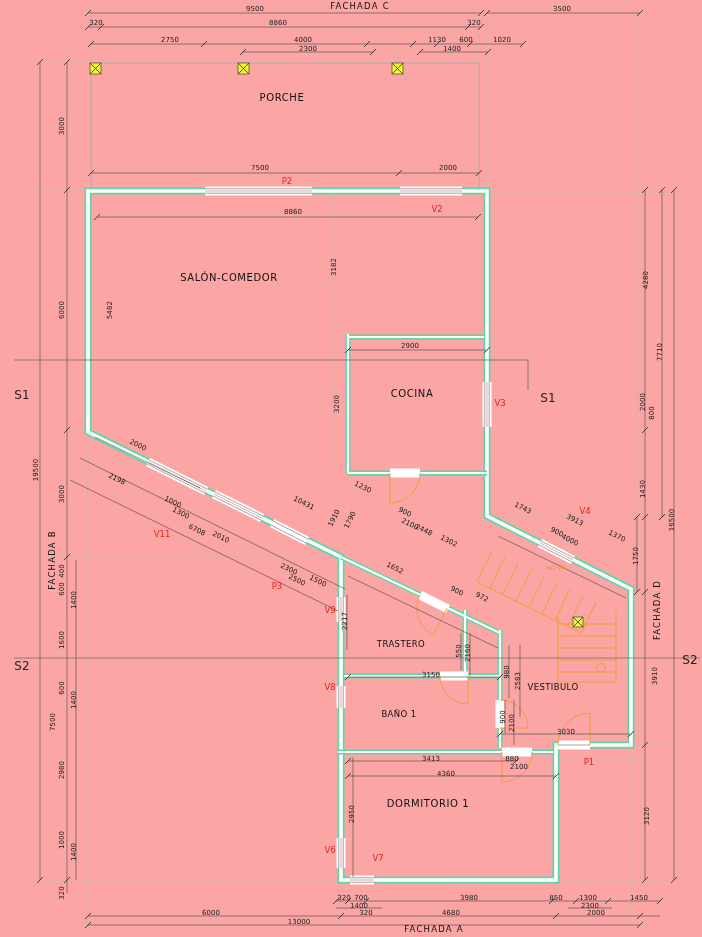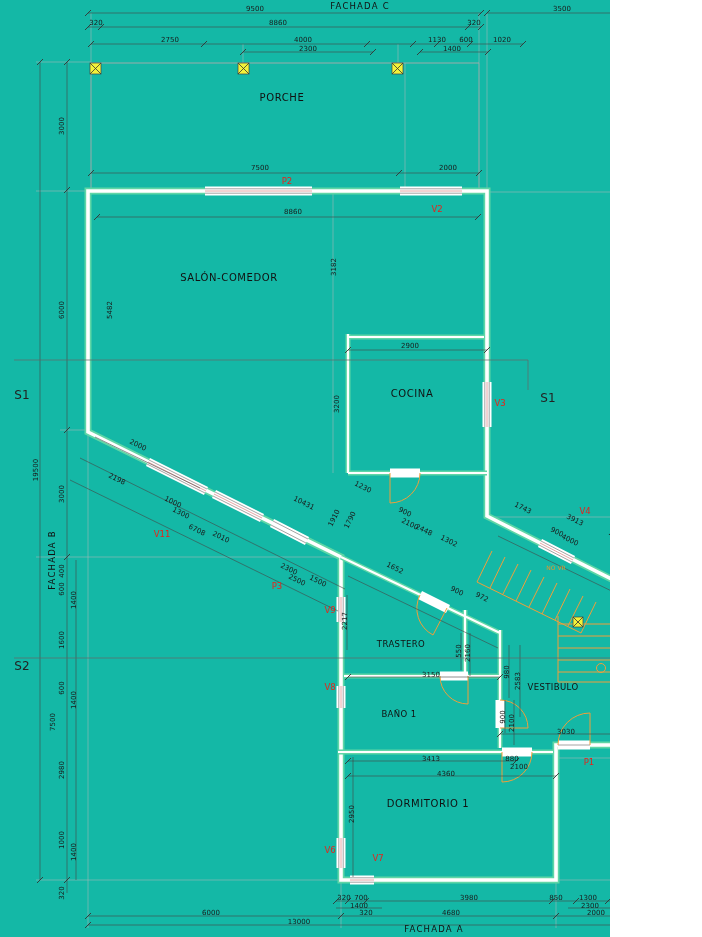--- a/index.html
+++ b/index.html
@@ -1,16 +1,16 @@
 <!DOCTYPE html>
 <html><head>
 <meta charset="utf-8">
 <style>
   html,body{margin:0;padding:0;background:#ffffff}
-  .sheet{width:610px;height:937px;background:#14b8a6;position:relative;overflow:hidden;font-family:"DejaVu Sans",sans-serif}
+  .sheet{width:702px;height:937px;background:#fca5a5;position:relative;overflow:hidden;font-family:"DejaVu Sans",sans-serif}
   svg{display:block}
   text{font-family:"DejaVu Sans",sans-serif}
   .d{font-size:7px;fill:#1a1a1a;text-anchor:middle}
   .room{font-size:10px;fill:#111;text-anchor:middle;letter-spacing:.6px}
   .room9{font-size:8.5px;fill:#111;text-anchor:middle;letter-spacing:.4px}
   .red{font-size:8.5px;fill:#e8221a;text-anchor:middle}
   .fac{font-size:8.5px;fill:#111;text-anchor:middle;letter-spacing:1.2px}
   .sec{font-size:12px;fill:#222;text-anchor:middle}
   .note{font-size:6px;fill:#e8952c;text-anchor:middle}
   .wall{stroke:#5fd6a6;stroke-width:7;fill:none;stroke-linejoin:miter}

